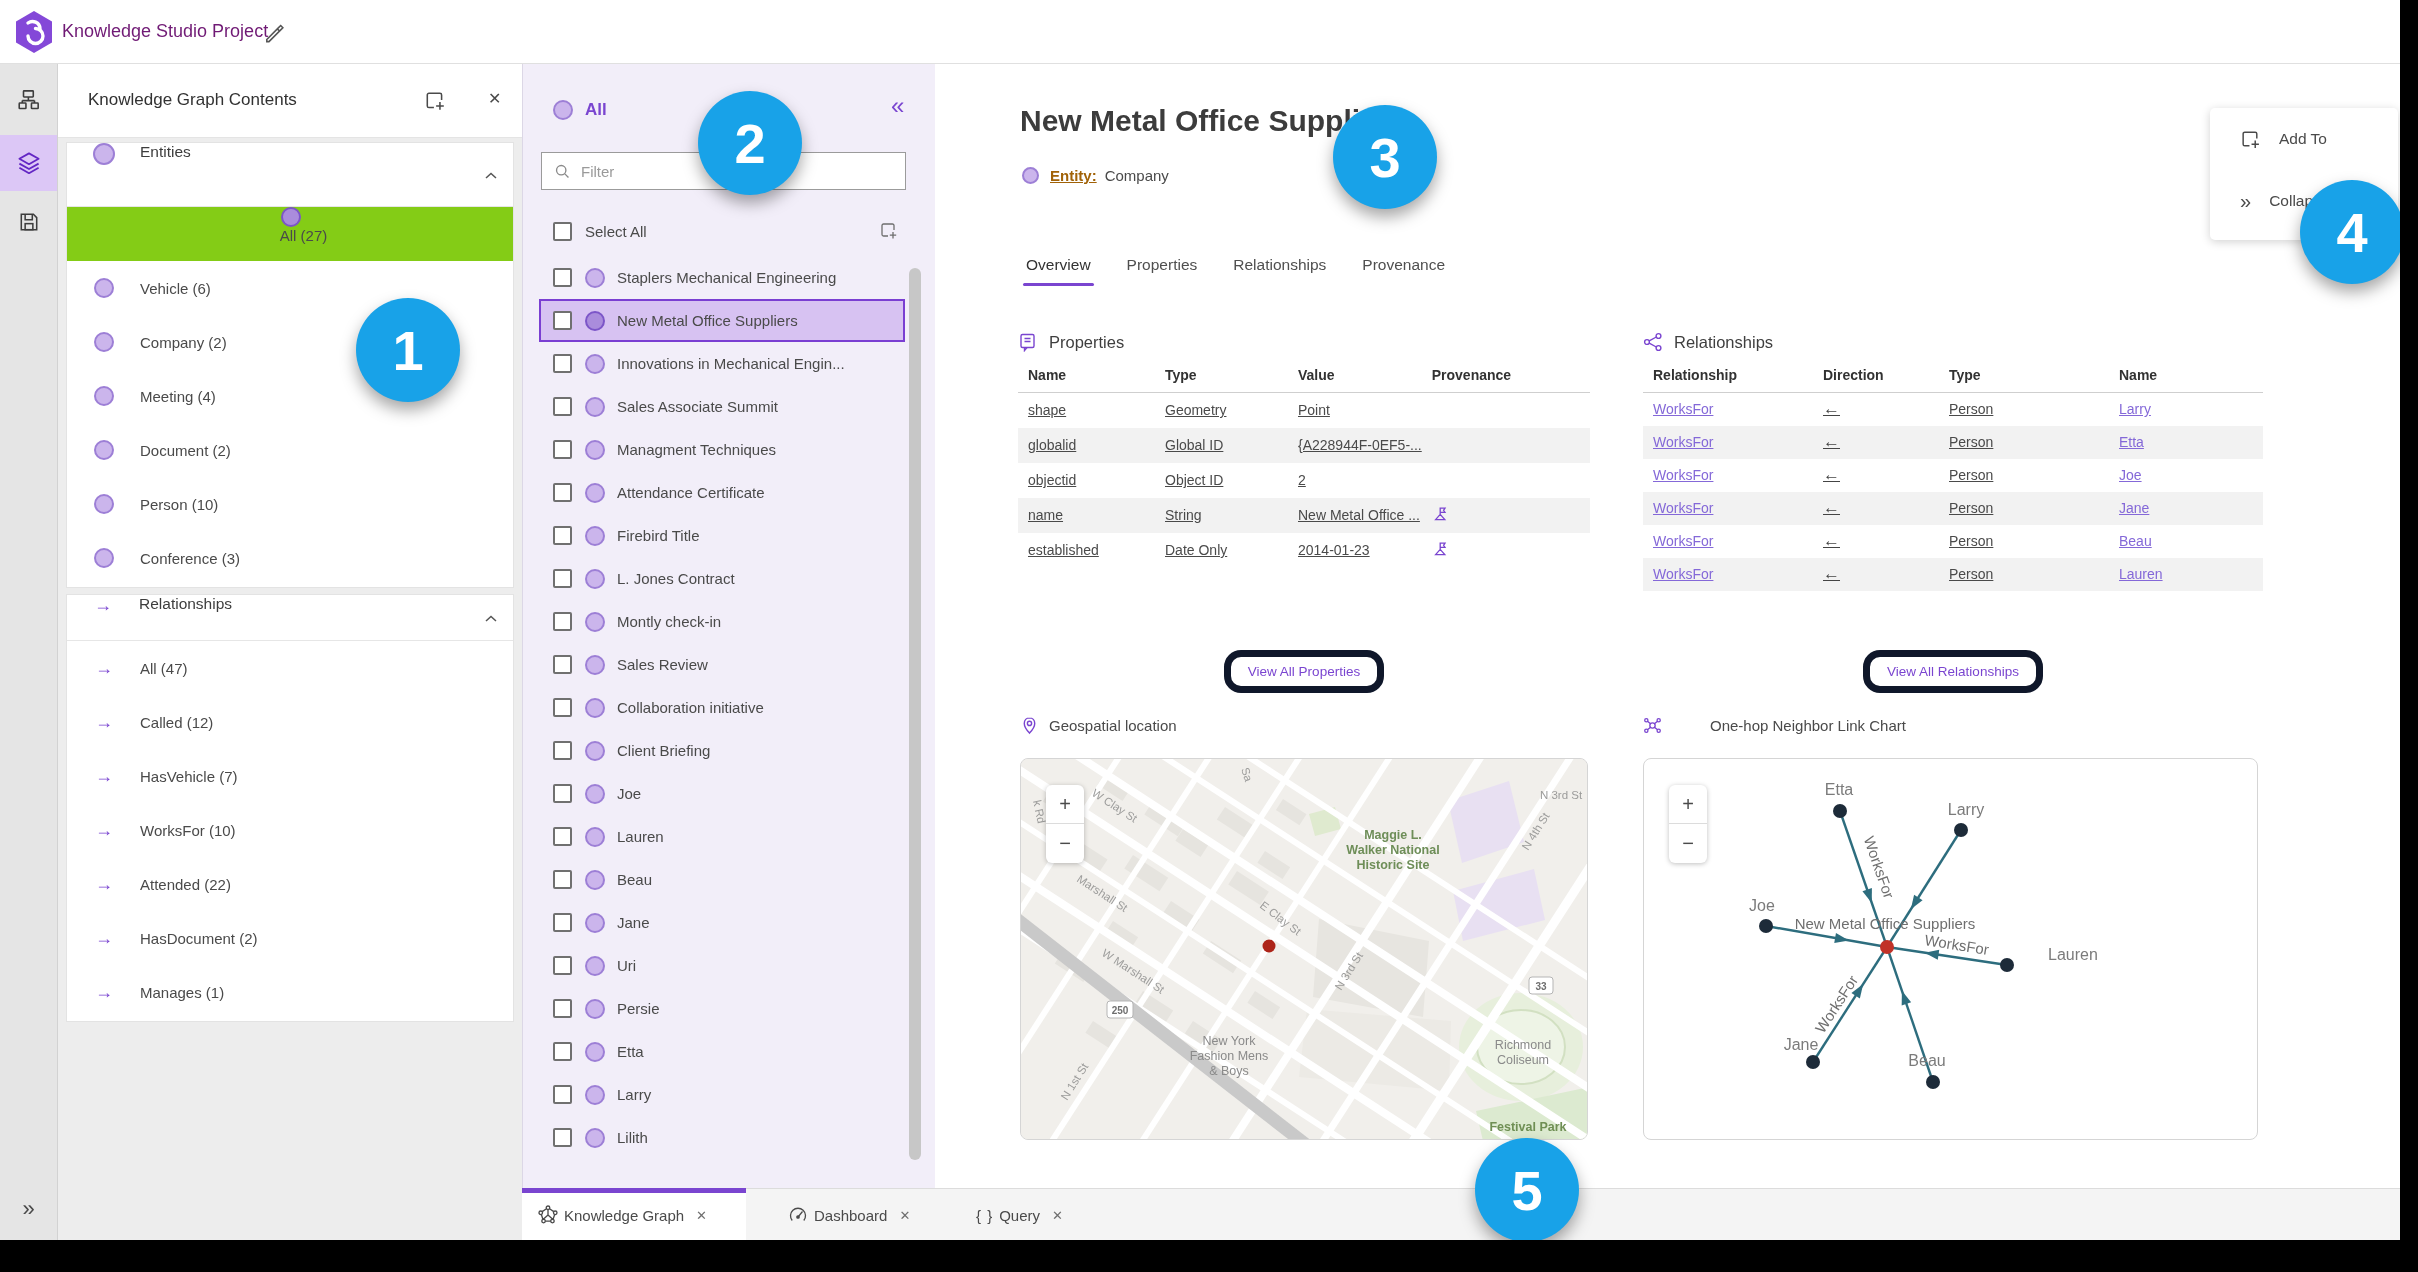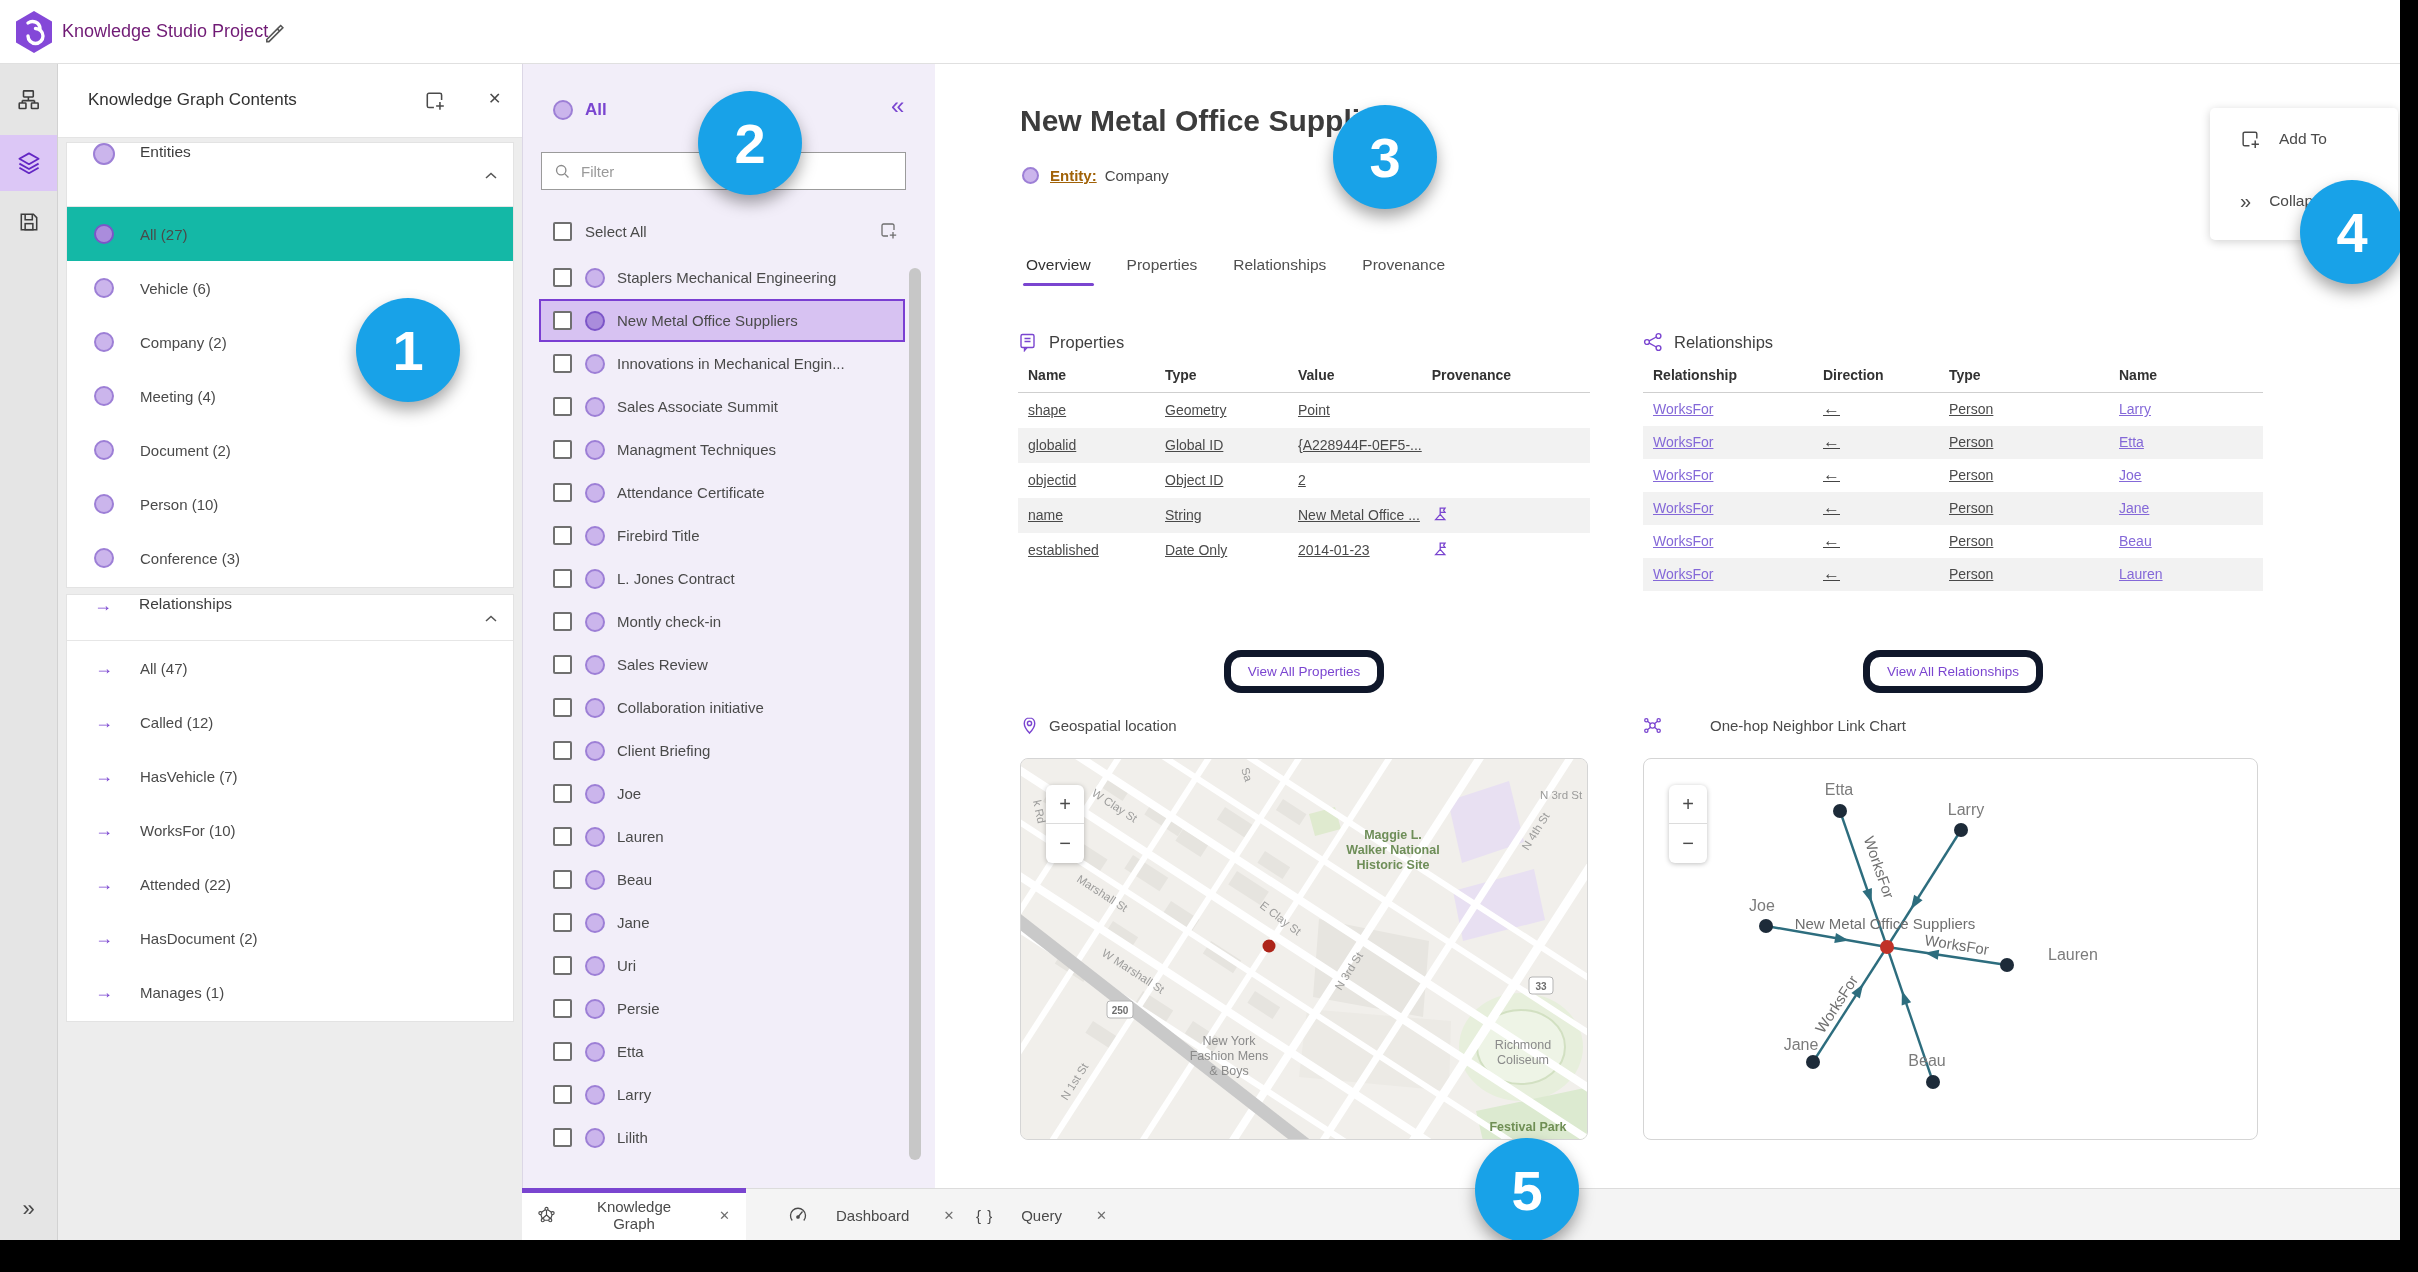--- a/index.html
+++ b/index.html
@@ -32,21 +32,21 @@
   .card-head { display:flex; align-items:flex-start; padding-left:26px; border-bottom:1px solid #e6e6e6; position:relative; cursor:pointer; }
   .card-ent .card-head { height:64px; }
   .card-rel .card-head { height:46px; }
   .card-head .hd-label { font-size:15.5px; color:#3d3d3d; margin-left:25px; }
   .chev { position:absolute; right:16px; top:50%; transform:translateY(-50%); }
   .dot { width:20px; height:20px; border-radius:50%; background:#cbb5ec; border:2px solid #9d7fd6; flex:none; }
   .dot.big { width:22px; height:22px; }
   .dot.dark { background:#aa8cdc; border-color:#7c55c8; }
   .side-row { height:54px; display:flex; align-items:center; padding-left:27px; font-size:15px; color:#4a4a4a; cursor:pointer; }
   .side-row .dot { margin-right:26px; }
-  .side-row.selected { background:#14b8a6; }
+  .side-row.selected { background:#84cc16;flex-direction:column; }
   .side-row .arrow, .card-head .arrow { color:#7a45d0; font-size:18px; width:20px; text-align:center; margin-right:26px; flex:none; }
   .card-head .arrow { margin-right:0; }
   .side-label { white-space:nowrap; }
 
   
   .middle { position:absolute; left:522px; top:64px; width:413px; height:1124px; background:#f2eef9; border-left:1px solid #dcd7e6; z-index:3; }
   .mid-head-dot { position:absolute; left:30px; top:36px; }
   .mid-head-label { position:absolute; left:62px; top:36px; font-size:17px; font-weight:700; color:#7a45d0; }
   .mid-collapse { position:absolute; left:368px; top:28px; font-size:24px; color:#7a45d0; cursor:pointer; }
   .filter-box { position:absolute; left:18px; top:88px; width:365px; height:38px; background:#fff; border:1px solid #9b9b9b; display:flex; align-items:center; }
@@ -101,21 +101,21 @@
   .zoomctl .zbtn { height:39px; display:flex; align-items:center; justify-content:center; font-size:20px; color:#4a4a4a; cursor:pointer; }
   .zoomctl .zbtn:first-child { border-bottom:1px solid #dcdcdc; }
 
   
   .float-panel { position:absolute; left:2210px; top:108px; width:188px; height:132px; background:#fff; border-radius:5px; box-shadow:0 2px 10px rgba(0,0,0,.18); z-index:10; }
   .fp-row { height:62px; display:flex; align-items:center; padding-left:30px; gap:18px; font-size:15.5px; color:#4a4a4a; cursor:pointer; }
   .fp-chevrons { font-size:20px; color:#4a4a4a; }
 
   
   .tabbar { position:absolute; left:522px; top:1188px; width:1878px; height:52px; background:#f4f4f4; border-top:1px solid #dcdcdc; z-index:4; }
-  .btab { position:absolute; top:0; height:52px; display:flex; align-items:center; gap:28px; font-size:15px; color:#4a4a4a; cursor:pointer; padding:16px 16px;text-align:center; }
+  .btab { position:absolute; top:0; height:52px; display:flex; align-items:center; gap:6px; font-size:15px; color:#4a4a4a; cursor:pointer; padding:16px 16px; }
   .btab .x { font-size:13px; color:#6e6e6e; margin-left:6px; cursor:pointer; }
   .btab.active { left:0; width:224px; background:#fff; }
   .btab.active::before { content:""; position:absolute; left:0; top:-1px; width:100%; height:5px; background:#7a45d0; }
   .btab-dash { left:250px; }
   .btab-query { left:438px; }
   .brace { font-size:15px; letter-spacing:1px; color:#4a4a4a; }
 
   
   .callout { position:absolute; width:104px; height:104px; border-radius:50%; background:#18a2e8; color:#fff; font-size:56px; font-weight:700; display:flex; align-items:center; justify-content:center; box-shadow:0 8px 16px rgba(0,0,0,.35); z-index:50; }
   .c1 { left:356px; top:298px; }

